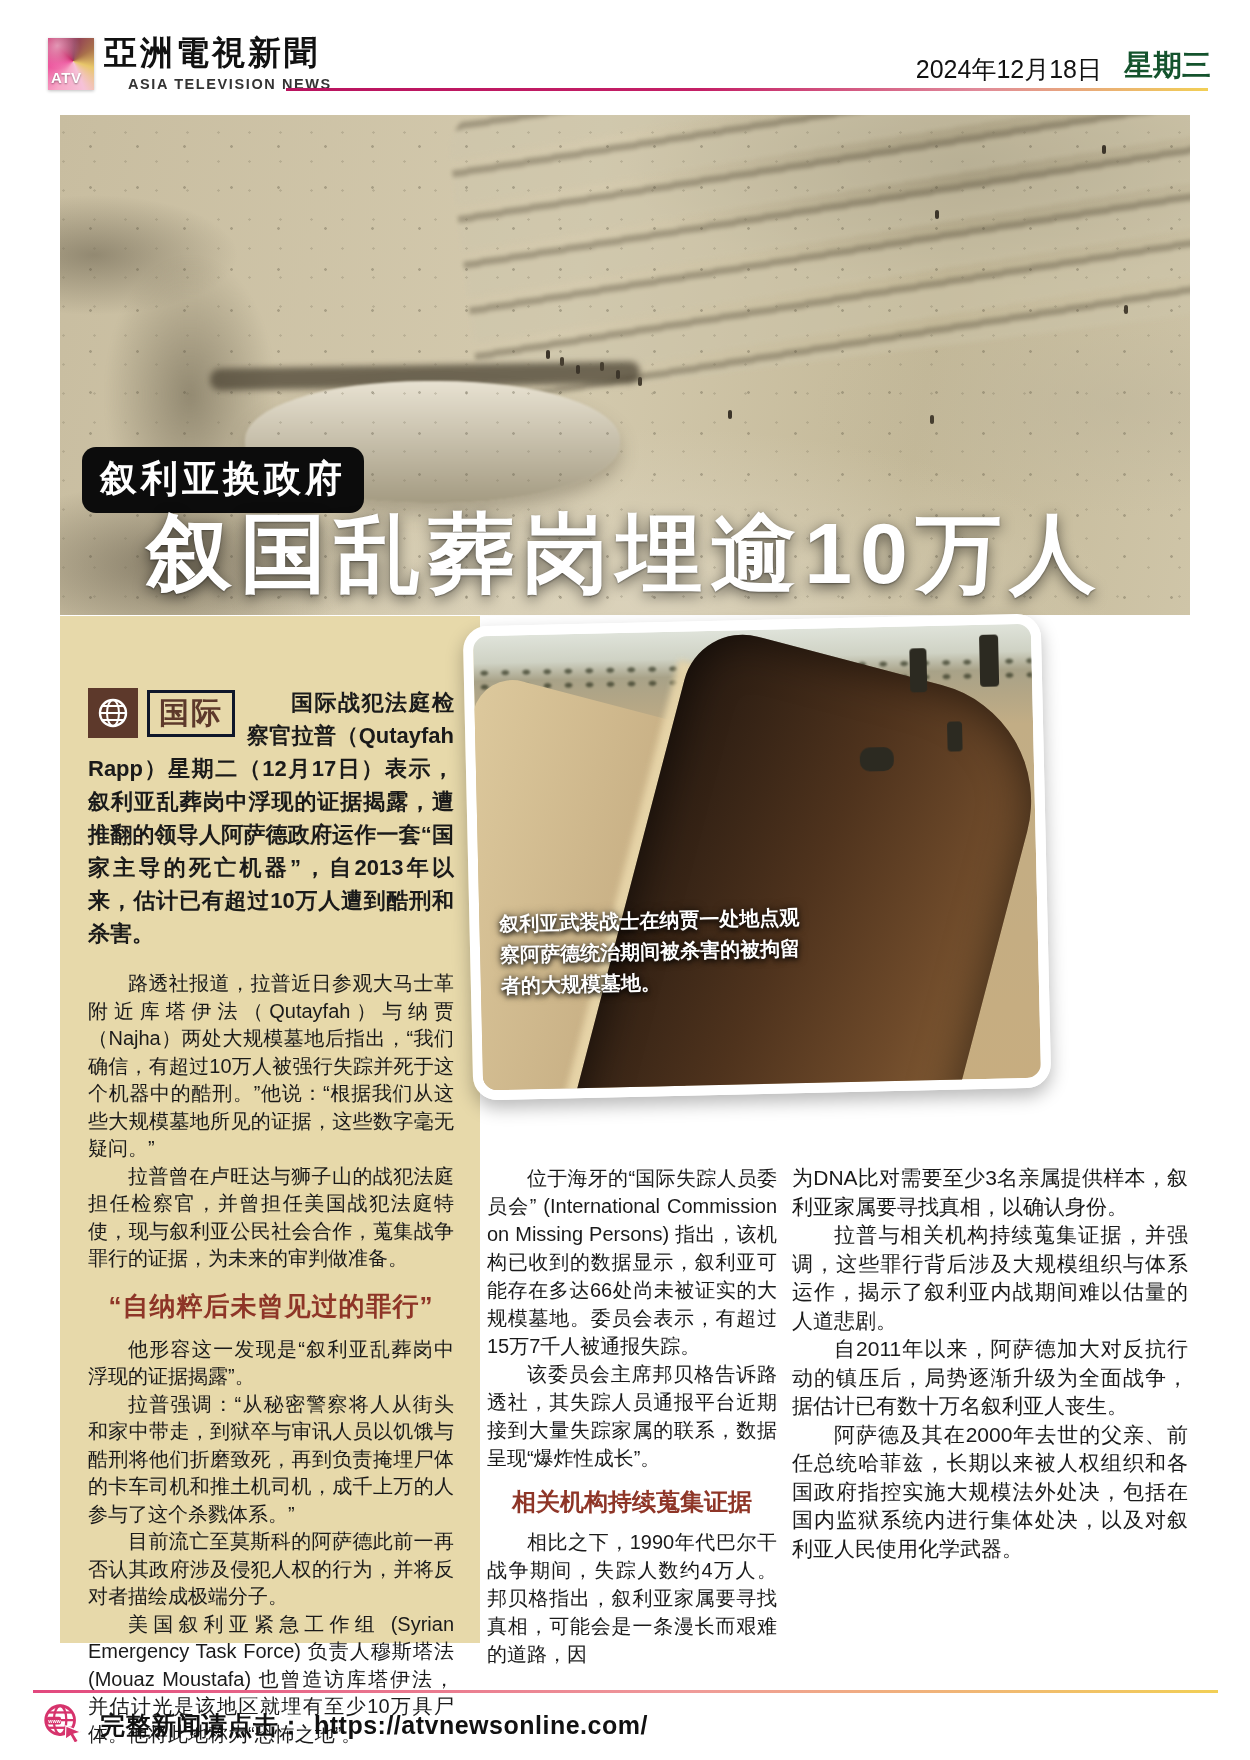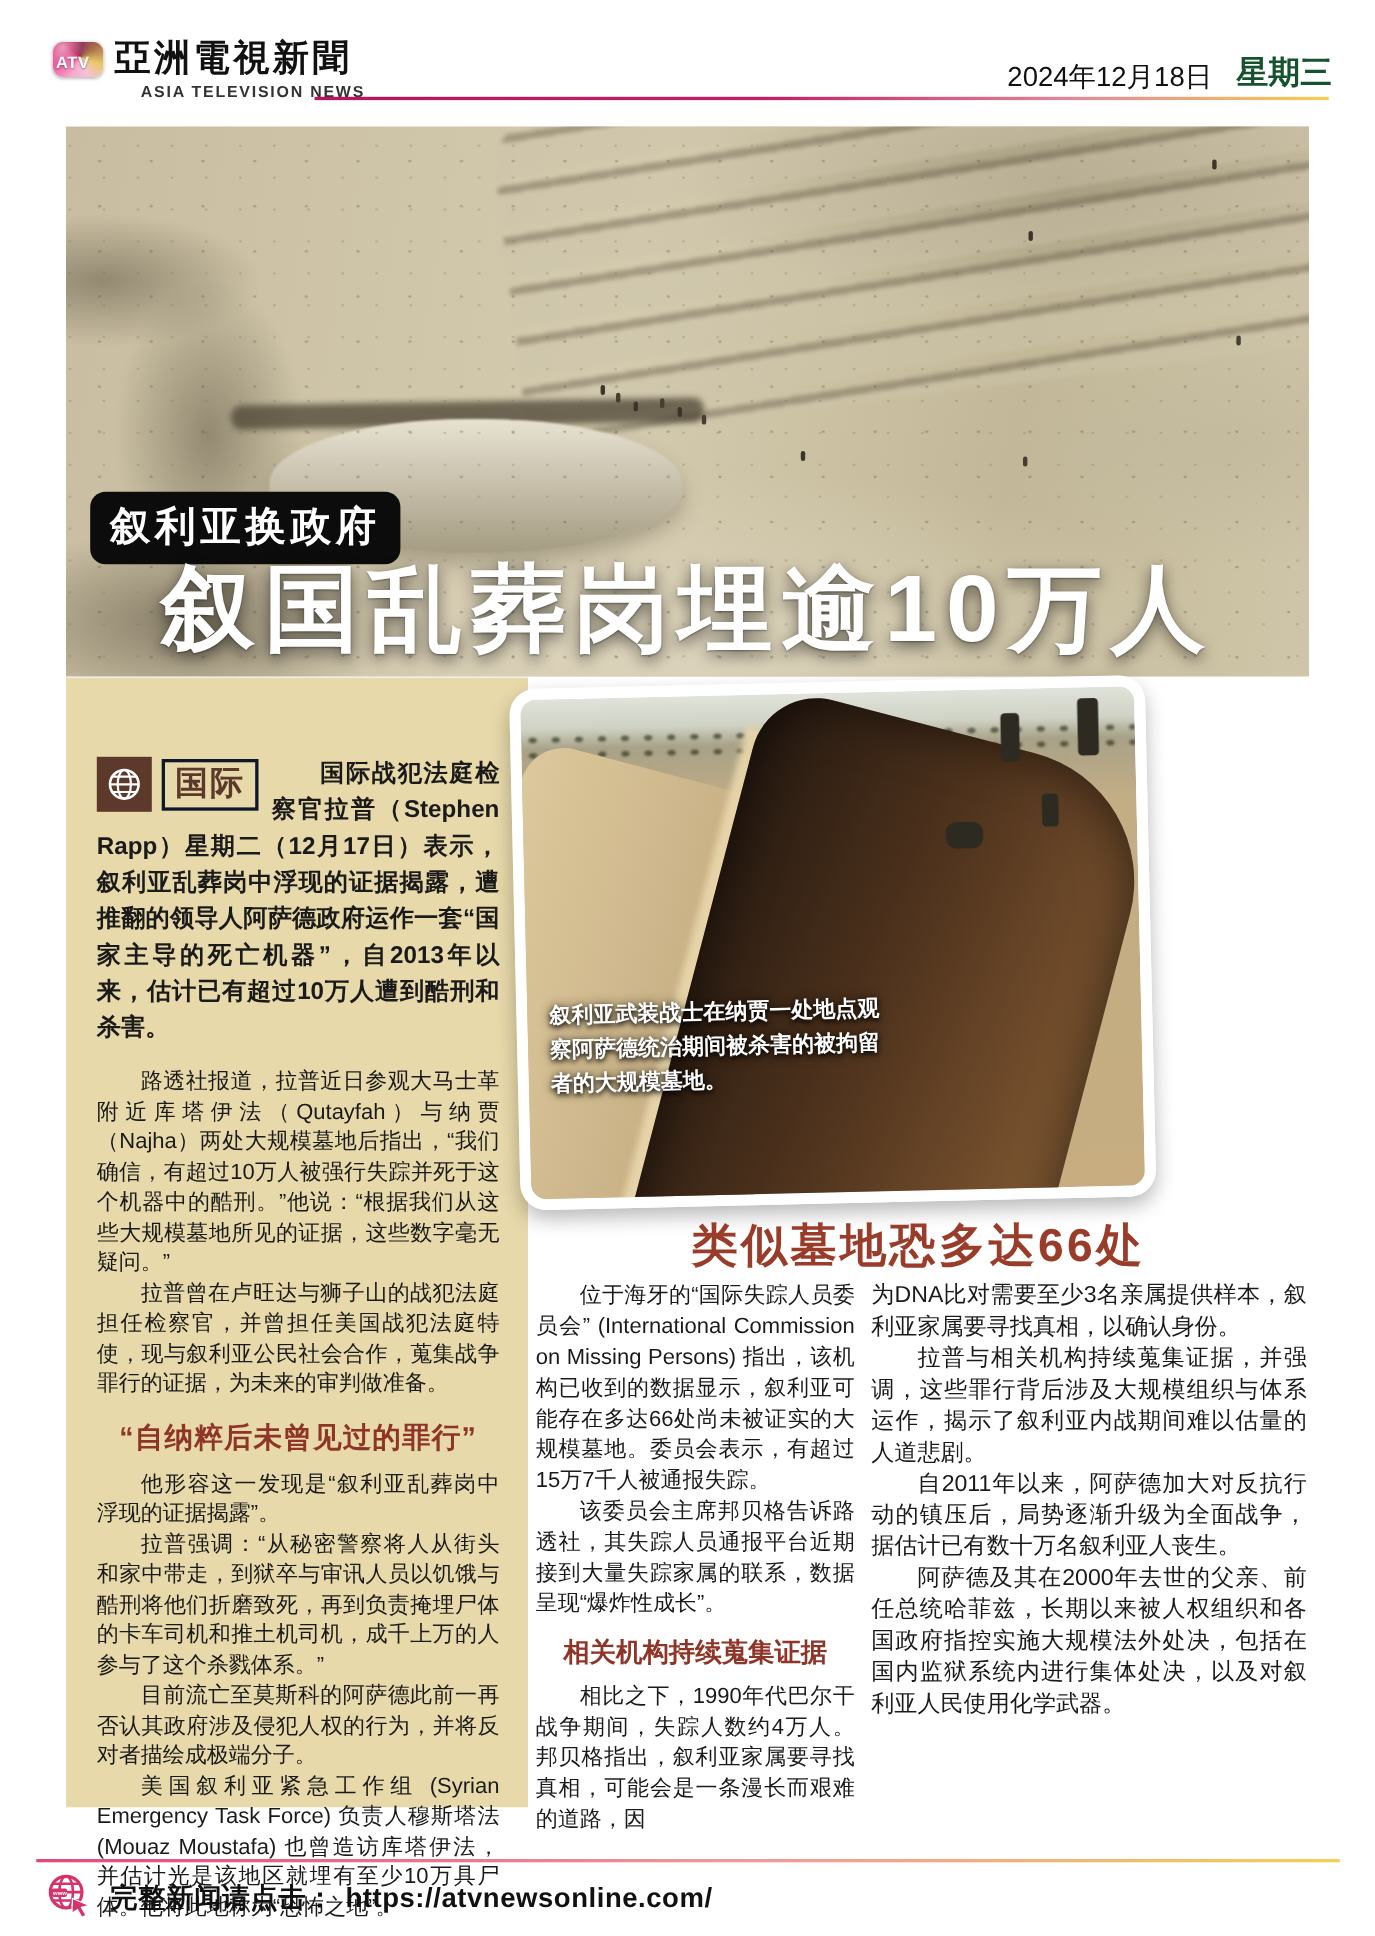--- a/index.html
+++ b/index.html
@@ -4,21 +4,21 @@
 <style>
   * { margin:0; padding:0; box-sizing:border-box; }
   html,body { background:#ffffff; }
   .page {
     position:relative; width:1250px; height:1760px; background:#ffffff;
     font-family:"Liberation Sans","DejaVu Sans",sans-serif; color:#1a1a1a; overflow:hidden;
   }
 
   
   .logo-icon {
-    position:absolute; left:48px; top:38px; width:46px; height:32px; border-radius:10px;
+    position:absolute; left:48px; top:38px; width:46px; height:52px; border-radius:0;
     background:
       radial-gradient(circle at 20% 15%, rgba(255,255,255,.55), transparent 40%),
       conic-gradient(from 210deg at 55% 45%, #f7a8c8, #ec4f9a, #c2185b, #8f3a57, #a9714b, #e8c76a, #f6c2d8, #f7a8c8);
     box-shadow:0 1px 3px rgba(0,0,0,.25);
     padding-left:36px;
   }
   .logo-icon span {
     position:absolute; left:3px; bottom:4px; color:#fff; font-weight:bold; font-size:15px;
     text-shadow:0 1px 2px rgba(0,0,0,.4); letter-spacing:.5px;
   }
@@ -170,21 +170,21 @@
         <svg width="36" height="36" viewBox="0 0 36 36">
           <circle cx="18" cy="18" r="13" fill="none" stroke="#ffffff" stroke-width="2.4"></circle>
           <ellipse cx="18" cy="18" rx="6" ry="13" fill="none" stroke="#ffffff" stroke-width="2"></ellipse>
           <line x1="5" y1="18" x2="31" y2="18" stroke="#ffffff" stroke-width="2"></line>
           <line x1="7" y1="11" x2="29" y2="11" stroke="#ffffff" stroke-width="2"></line>
           <line x1="7" y1="25" x2="29" y2="25" stroke="#ffffff" stroke-width="2"></line>
         </svg>
       </div>
       <div class="cat-label">国际</div>
     </div>
-    <p class="lead-p">国际战犯法庭检察官拉普（Stephen Rapp）星期二（12月17日）表示，叙利亚乱葬岗中浮现的证据揭露，遭推翻的领导人阿萨德政府运作一套“国家主导的死亡机器”，自2013年以来，估计已有超过10万人遭到酷刑和杀害。</p>
+    <p class="lead-p">国际战犯法庭检察官拉普（Qutayfah Rapp）星期二（12月17日）表示，叙利亚乱葬岗中浮现的证据揭露，遭推翻的领导人阿萨德政府运作一套“国家主导的死亡机器”，自2013年以来，估计已有超过10万人遭到酷刑和杀害。</p>
     <p class="body-p">路透社报道，拉普近日参观大马士革附近库塔伊法（Qutayfah）与纳贾（Najha）两处大规模墓地后指出，“我们确信，有超过10万人被强行失踪并死于这个机器中的酷刑。”他说：“根据我们从这些大规模墓地所见的证据，这些数字毫无疑问。”</p>
     <p class="body-p">拉普曾在卢旺达与狮子山的战犯法庭担任检察官，并曾担任美国战犯法庭特使，现与叙利亚公民社会合作，蒐集战争罪行的证据，为未来的审判做准备。</p>
     <div class="left-subhead">“自纳粹后未曾见过的罪行”</div>
     <p class="body-p">他形容这一发现是“叙利亚乱葬岗中浮现的证据揭露”。</p>
     <p class="body-p">拉普强调：“从秘密警察将人从街头和家中带走，到狱卒与审讯人员以饥饿与酷刑将他们折磨致死，再到负责掩埋尸体的卡车司机和推土机司机，成千上万的人参与了这个杀戮体系。”</p>
     <p class="body-p">目前流亡至莫斯科的阿萨德此前一再否认其政府涉及侵犯人权的行为，并将反对者描绘成极端分子。</p>
     <p class="body-p">美国叙利亚紧急工作组 (Syrian Emergency Task Force) 负责人穆斯塔法 (Mouaz Moustafa) 也曾造访库塔伊法，并估计光是该地区就埋有至少10万具尸体。他将此地称为“恐怖之地”。</p>
   </div>
 
   <div class="photo2">
@@ -192,21 +192,20 @@
     <div class="p2-bank"></div>
     <div class="p2-rim"></div>
     <div class="p2-trench"></div>
     <div class="p2-soldier s1"></div>
     <div class="p2-soldier s2"></div>
     <div class="p2-soldier s3"></div>
     <div class="p2-soldier s4"></div>
     <div class="photo-caption">叙利亚武装战士在纳贾一处地点观察阿萨德统治期间被杀害的被拘留者的大规模墓地。</div>
   </div>
 
-  <div class="sec2-heading">类似墓地恐多达66处</div>
 
   <div class="col1">
     <p class="col-p">位于海牙的“国际失踪人员委员会” (International Commission on Missing Persons) 指出，该机构已收到的数据显示，叙利亚可能存在多达66处尚未被证实的大规模墓地。委员会表示，有超过15万7千人被通报失踪。</p>
     <p class="col-p">该委员会主席邦贝格告诉路透社，其失踪人员通报平台近期接到大量失踪家属的联系，数据呈现“爆炸性成长”。</p>
     <div class="col1-subhead">相关机构持续蒐集证据</div>
     <p class="col-p">相比之下，1990年代巴尔干战争期间，失踪人数约4万人。邦贝格指出，叙利亚家属要寻找真相，可能会是一条漫长而艰难的道路，因</p>
   </div>
 
   <div class="col2">
     <p class="col-p no-indent">为DNA比对需要至少3名亲属提供样本，叙利亚家属要寻找真相，以确认身份。</p>

